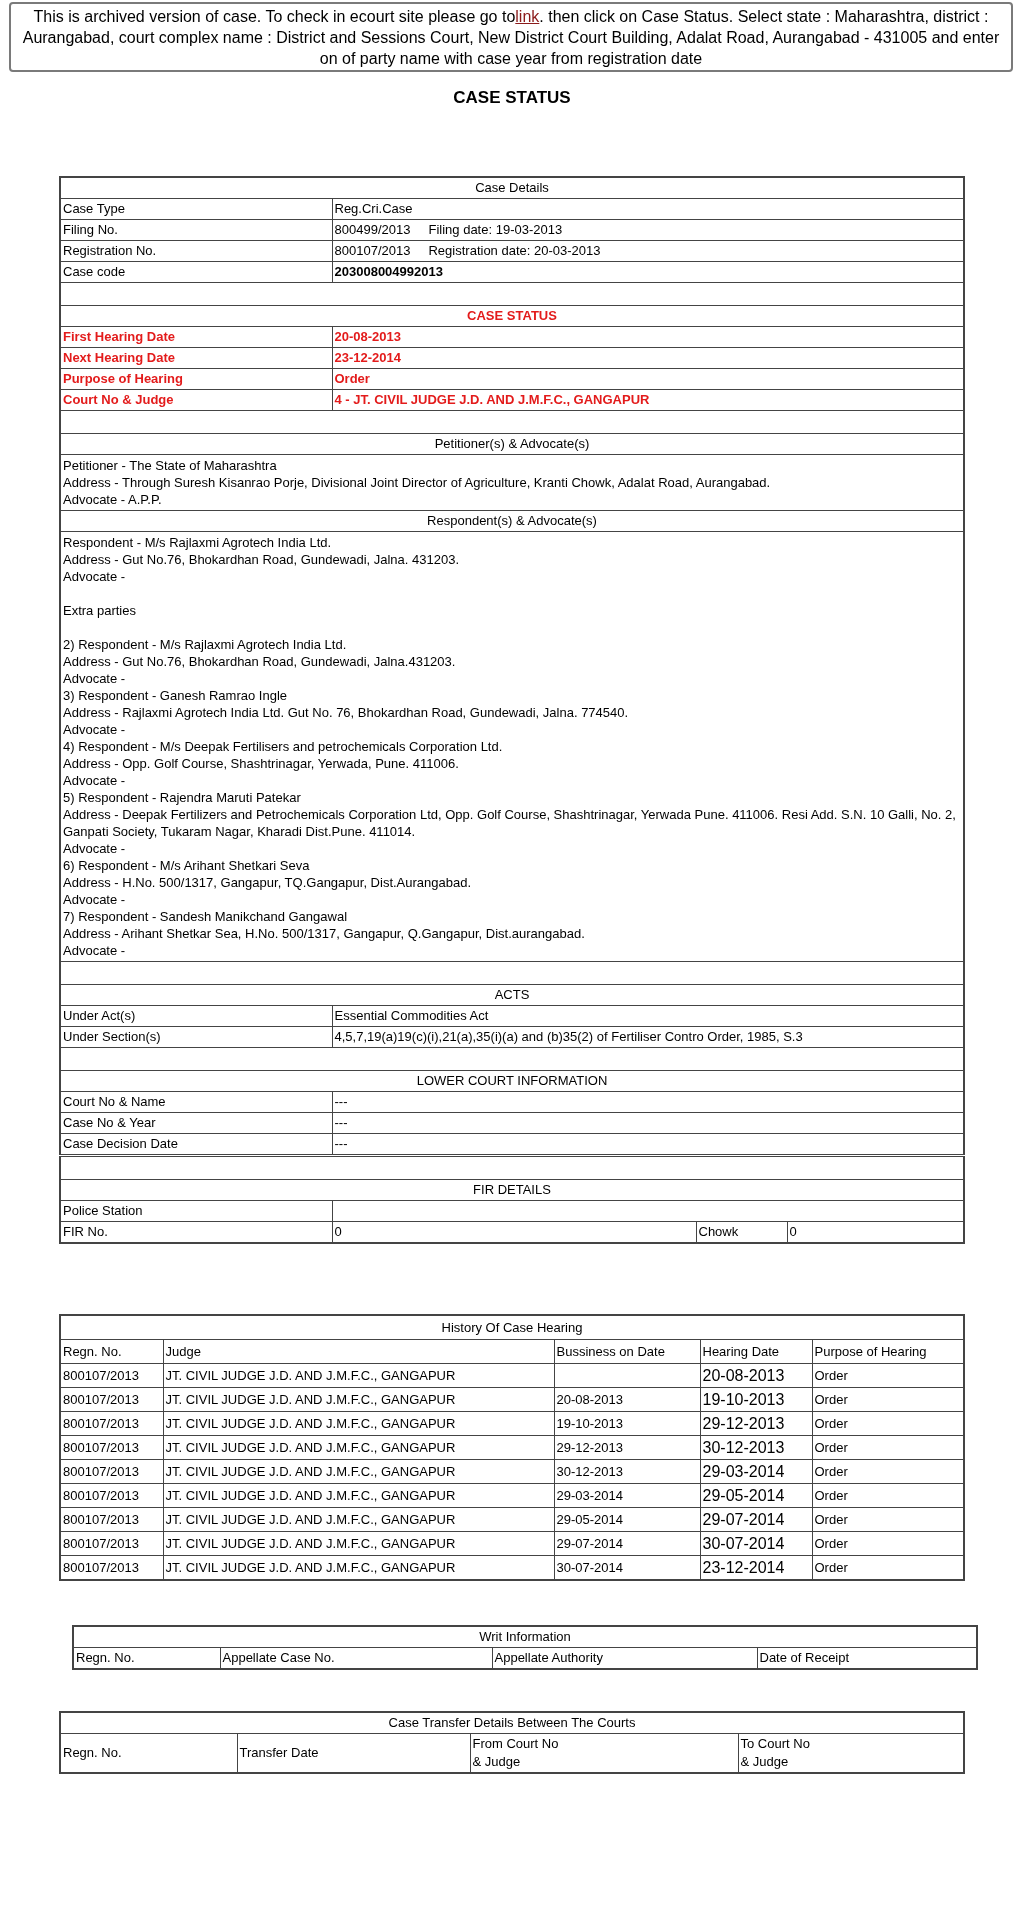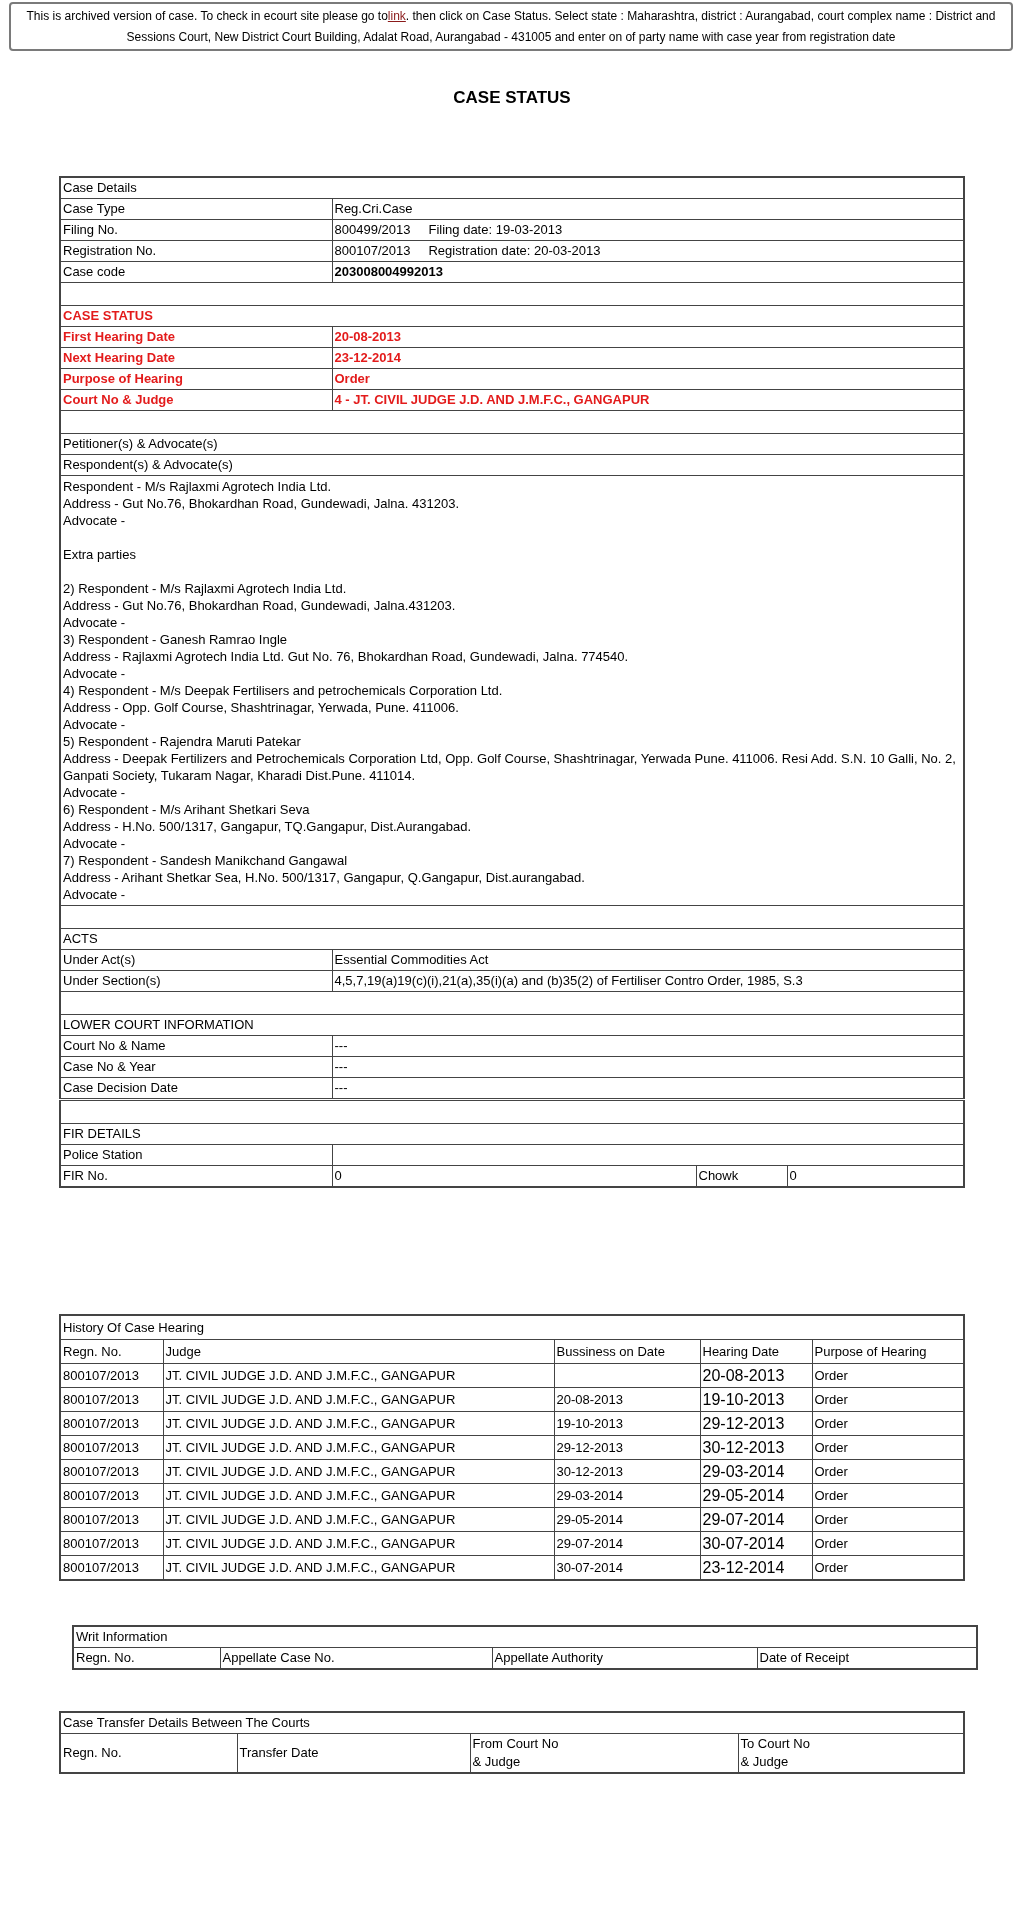--- a/index.html
+++ b/index.html
@@ -1,26 +1,26 @@
 <!DOCTYPE html>
 <html><head>
 <meta charset="utf-8">
 <style>
   html, body { margin: 0; padding: 0; background: #ffffff; }
   body { width: 1024px; min-height: 1924px; font-family: "Liberation Sans", sans-serif; color: #000; font-size: 13px; position: relative; }
   .notice {
     position: absolute; left: 9px; top: 2px; width: 1004px;
     border: 2px solid #7a7a7a; border-radius: 4px; box-sizing: border-box;
-    text-align: center; font-size: 12px; line-height: 21px; padding: 2px 2px 1px 2px;
+    text-align: center; font-size: 16px; line-height: 21px; padding: 2px 2px 1px 2px;
   }
   .notice a { color: #8b1a1a; text-decoration: underline; }
   .page-title { position: absolute; top: 88px; left: 0; width: 1024px; text-align: center; font-weight: bold; font-size: 17px; }
   table.tbl { position: absolute; left: 59px; width: 906px; border-collapse: collapse; border: 2px solid #444; }
   table.tbl td { border: 1px solid #444; padding: 1px 2px; font-size: 13px; line-height: 18px; vertical-align: middle; }
-  .hdr { }
+  .hdr { text-align: center; }
   .red { color: #e31b1b; font-weight: bold; }
   .bold { font-weight: bold; }
   .blank td { height: 20px; }
   .party { padding: 2px 2px !important; line-height: 17px !important; }
   .party div { min-height: 17px; }
   .big-date { font-size: 16px !important; }
   .hist td { height: 21px; }
 </style>
 </head>
 <body>
@@ -78,20 +78,27 @@
   <tr>
         <td class="red">Court No &amp; Judge</td>
         <td class="red">4 - JT. CIVIL JUDGE J.D. AND J.M.F.C., GANGAPUR</td>
       </tr>
   <tr class="blank">
         <td colspan="2"></td>
       </tr>
 
   <tr>
         <td colspan="2" class="hdr">Petitioner(s) &amp; Advocate(s)</td>
+      </tr>
+  <tr>
+        <td colspan="2" class="party">
+    <div>Petitioner - The State of Maharashtra</div>
+    <div>Address - Through Suresh Kisanrao Porje, Divisional Joint Director of Agriculture, Kranti Chowk, Adalat Road, Aurangabad.</div>
+    <div>Advocate - A.P.P.</div>
+  </td>
       </tr>
   <tr>
         <td colspan="2" class="hdr">Respondent(s) &amp; Advocate(s)</td>
       </tr>
   <tr>
         <td colspan="2" class="party">
     <div>Respondent - M/s Rajlaxmi Agrotech India Ltd.</div>
     <div>Address - Gut No.76, Bhokardhan Road, Gundewadi, Jalna. 431203.</div>
     <div>Advocate -</div>
     <div></div>

